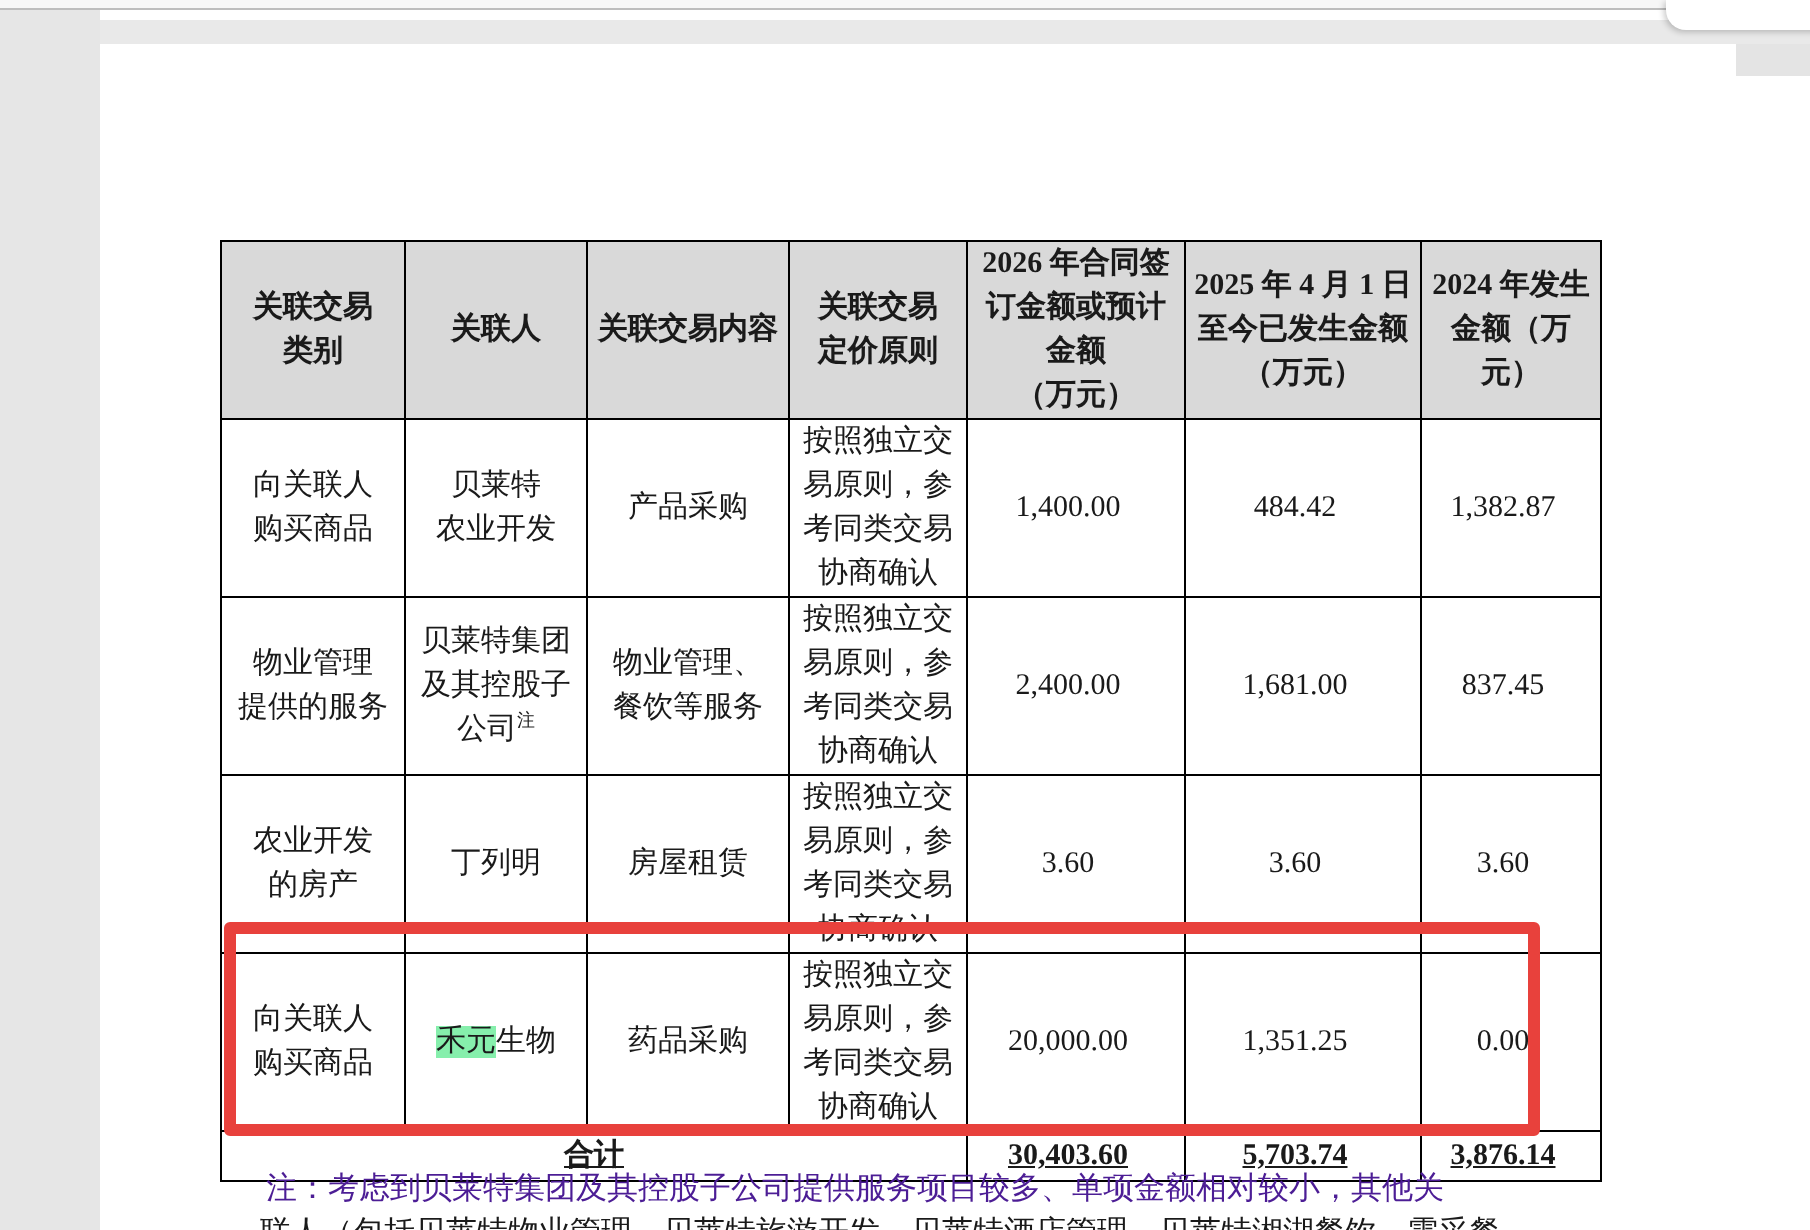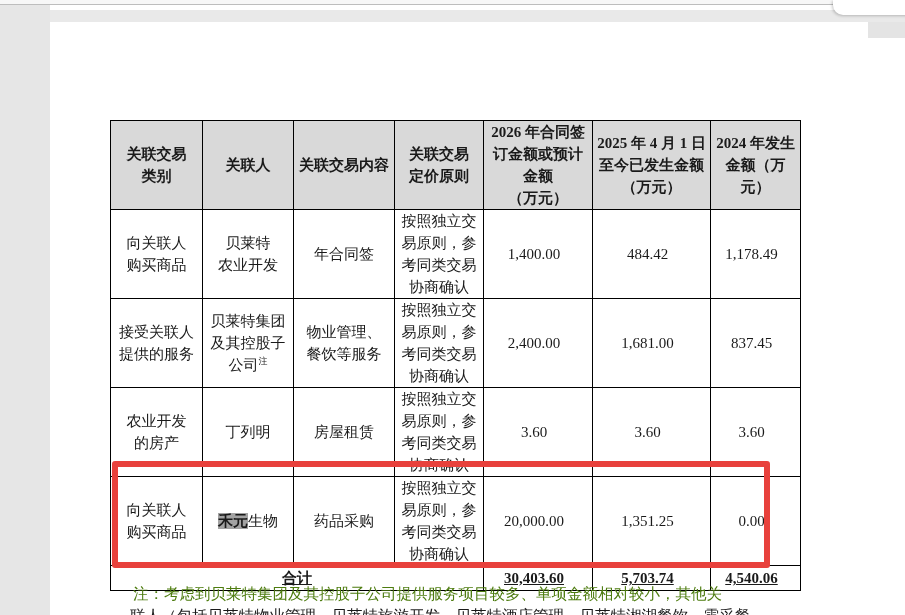--- a/index.html
+++ b/index.html
@@ -33,32 +33,32 @@
     vertical-align:middle;
     text-align:center;
     line-height:22px;
     padding:0 2px;
     white-space:pre-line;
     overflow:hidden;
   }
   .doc-table th { background:#d9d9d9; font-weight:bold; }
   .doc-table td.num { text-align:center; padding-right:10px; white-space:nowrap; }
   .doc-table tr.total-row td { font-weight:bold;text-decoration:underline; }
-  .hl-yellow { background:#a3a3a3;font-weight:bold; }
+  .hl-yellow { background:#86efac; }
   sup.note-sup { font-size:9px; line-height:0; }
 
   
   .red-box {
     left:112px; top:461px; width:646px; height:95px;
     border:6px solid #e8413c; border-radius:3px;
     z-index:4; pointer-events:none; background:transparent;
   }
 
   
-  .note-1 { left:133px; top:584px; width:700px; font-size:15.5px; color:#4d7c0f; white-space:nowrap; }
+  .note-1 { left:133px; top:584px; width:700px; font-size:15.5px; color:#4c1d95; white-space:nowrap; }
   .note-2 { left:130px; top:606px; width:720px; font-size:15.5px; color:#1a1a1a; white-space:nowrap; }
 </style>
 </head>
 <body>
 
 <div class="abs top-strip"></div>
 <div class="abs top-line"></div>
 <div class="abs top-band"></div>
 <div class="abs left-strip"></div>
 <div class="abs corner-card"></div>
@@ -90,31 +90,31 @@
 至今已发生金额
 （万元）</th>
     <th>2024 年发生
 金额（万元）</th>
   </tr>
   <tr style="height:85px">
     <td>向关联人
 购买商品</td>
     <td>贝莱特
 农业开发</td>
-    <td>年合同签</td>
+    <td>产品采购</td>
     <td>按照独立交
 易原则，参
 考同类交易
 协商确认</td>
     <td class="num">1,400.00</td>
     <td class="num">484.42</td>
-    <td class="num">1,178.49</td>
+    <td class="num">1,382.87</td>
   </tr>
   <tr style="height:87px">
-    <td>接受关联人
+    <td>物业管理
 提供的服务</td>
     <td><span>贝莱特集团
 及其控股子
 公司</span><sup class="note-sup">注</sup></td>
     <td>物业管理、
 餐饮等服务</td>
     <td>按照独立交
 易原则，参
 考同类交易
 协商确认</td>
@@ -145,21 +145,21 @@
 考同类交易
 协商确认</td>
     <td class="num">20,000.00</td>
     <td class="num">1,351.25</td>
     <td class="num">0.00</td>
   </tr>
   <tr class="total-row" style="height:25px">
     <td colspan="4">合计</td>
     <td class="num">30,403.60</td>
     <td class="num">5,703.74</td>
-    <td class="num">4,540.06</td>
+    <td class="num">3,876.14</td>
   </tr>
 </tbody>
   </table>
 
 <div class="abs red-box"></div>
 
 <div class="abs note-1">注：考虑到贝莱特集团及其控股子公司提供服务项目较多、单项金额相对较小，其他关</div>
 <div class="abs note-2">联人（包括贝莱特物业管理、贝莱特旅游开发、贝莱特酒店管理、贝莱特湘湖餐饮、需采餐</div>
 
 </body></html>

